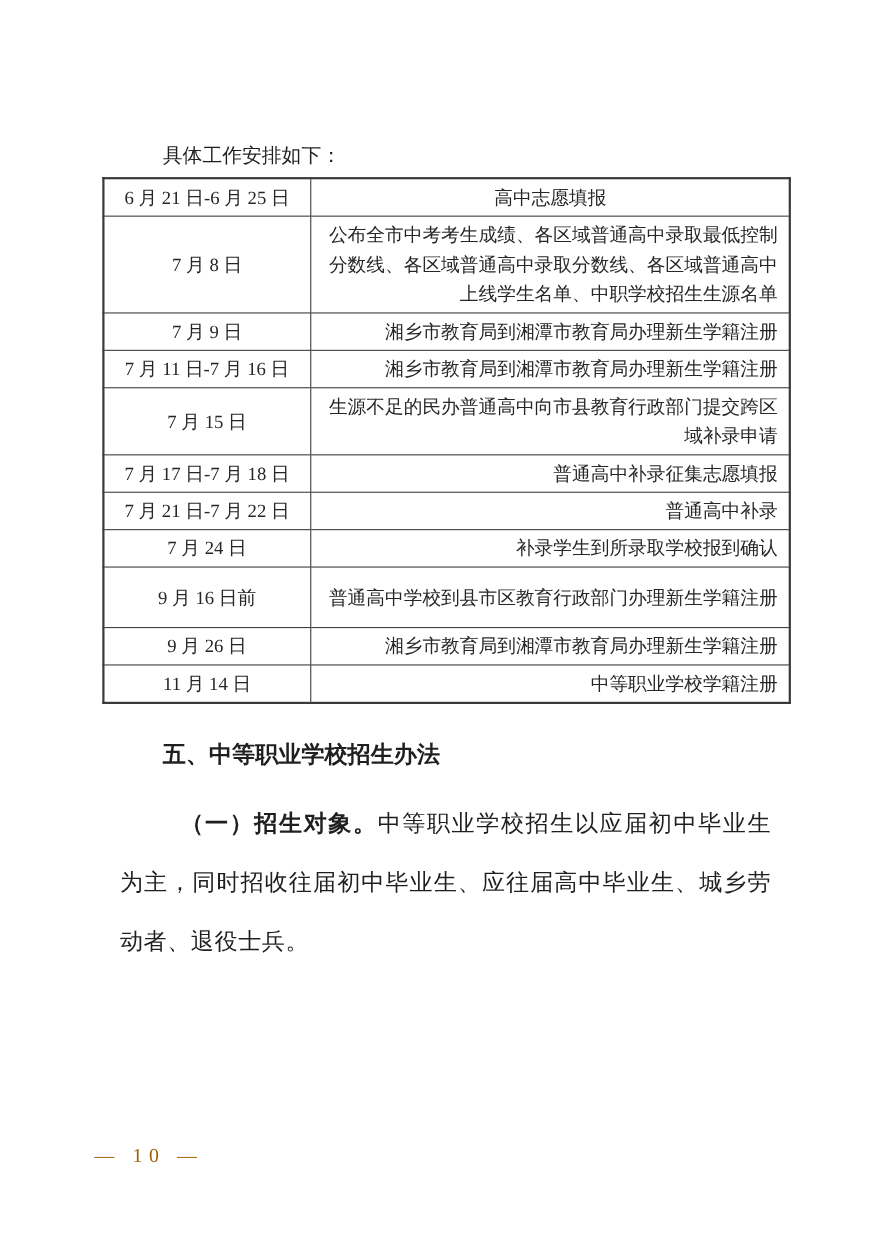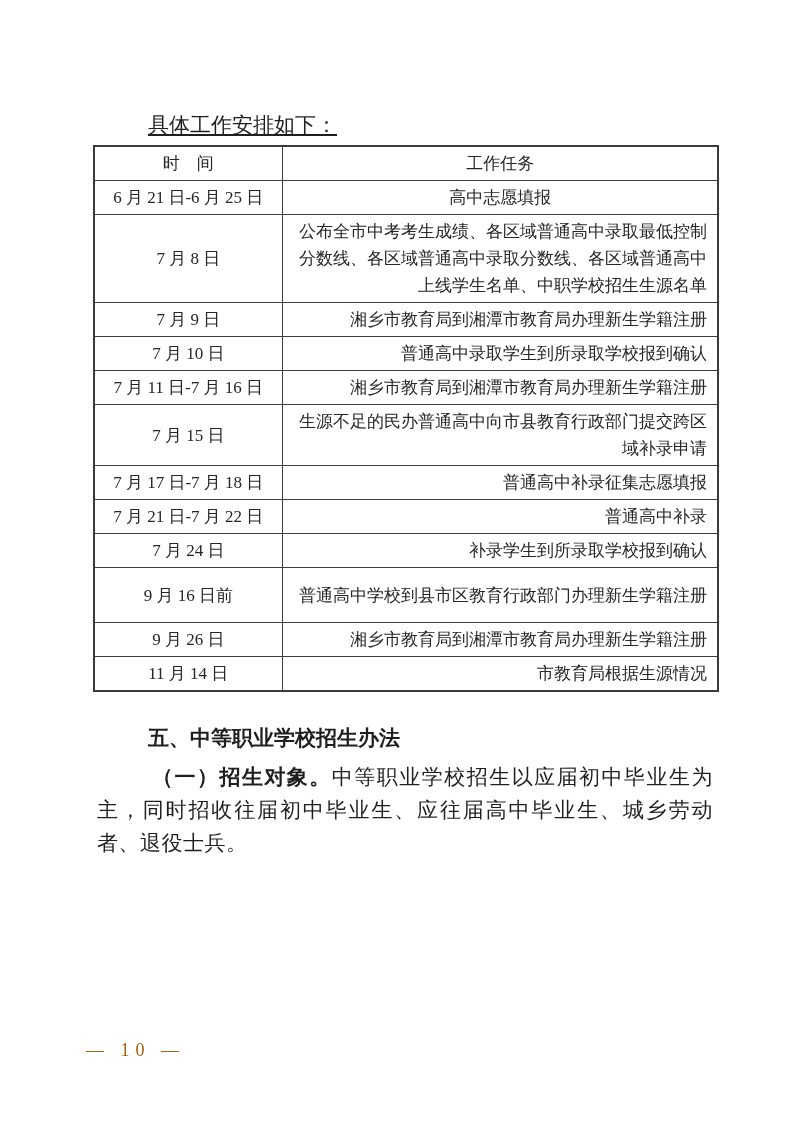--- a/index.html
+++ b/index.html
@@ -10,24 +10,23 @@
     color: #1f1f1f;
     position: relative;
     overflow: hidden;
   }
   .page {
     position: relative;
     width: 793px; height: 1122px;
     padding: 110px 76px 0 93px;
   }
   .intro-line {
-    font-size: 21px;
+    font-size: 18px;
     line-height: 30px;
-    margin: 0 0 5px 55px;
-    text-decoration: underline;
+    margin: 16px 0 5px 55px;
   }
   table.schedule {
     width: 624px;
     border-collapse: collapse;
     border: 2px solid #3a3a3a;
     table-layout: fixed;
   }
   table.schedule td, table.schedule th {
     border: 1px solid #3f3f3f;
     font-size: 17px;
@@ -48,24 +47,24 @@
   }
   td.task.center, th.task.center { text-align: center; }
   .section-heading {
     margin: 28px 0 0 55px;
     font-size: 21px;
     font-weight: bold;
     line-height: 37px;
   }
   .para {
     font-size: 21px;
-    line-height: 33px;
+    line-height: 54px;
     text-align: justify;
     text-indent: 55px;
-    margin: 4px;
+    margin: 16px;
     letter-spacing: 0.5px;
   }
   .para .lead { font-weight: bold; }
   .page-footer {
     position: absolute;
     left: 86px;
     top: 1040px;
     font-size: 18px;
     color: #a16207;
     letter-spacing: 6px;
@@ -77,39 +76,31 @@
 <div class="page">
 
   <div class="intro-line">具体工作安排如下：</div>
 
   <table class="schedule">
     <colgroup>
         <col class="c-time">
         <col class="c-task">
       </colgroup>
     <tbody>
-      <tr style="height:30px">
-        <th class="time">时　间</th>
-        <th class="task center">工作任务</th>
-      </tr>
       <tr style="height:31px">
         <td class="time">6 月 21 日-6 月 25 日</td>
         <td class="task center">高中志愿填报</td>
       </tr>
       <tr style="height:87px">
         <td class="time">7 月 8 日</td>
         <td class="task">公布全市中考考生成绩、各区域普通高中录取最低控制分数线、各区域普通高中录取分数线、各区域普通高中上线学生名单、中职学校招生生源名单</td>
       </tr>
       <tr style="height:30px">
         <td class="time">7 月 9 日</td>
         <td class="task">湘乡市教育局到湘潭市教育局办理新生学籍注册</td>
-      </tr>
-      <tr style="height:32px">
-        <td class="time">7 月 10 日</td>
-        <td class="task">普通高中录取学生到所录取学校报到确认</td>
       </tr>
       <tr style="height:31px">
         <td class="time">7 月 11 日-7 月 16 日</td>
         <td class="task">湘乡市教育局到湘潭市教育局办理新生学籍注册</td>
       </tr>
       <tr style="height:59px">
         <td class="time">7 月 15 日</td>
         <td class="task">生源不足的民办普通高中向市县教育行政部门提交跨区域补录申请</td>
       </tr>
       <tr style="height:30px">
@@ -127,21 +118,21 @@
       <tr style="height:55px">
         <td class="time">9 月 16 日前</td>
         <td class="task">普通高中学校到县市区教育行政部门办理新生学籍注册</td>
       </tr>
       <tr style="height:31px">
         <td class="time">9 月 26 日</td>
         <td class="task">湘乡市教育局到湘潭市教育局办理新生学籍注册</td>
       </tr>
       <tr style="height:30px">
         <td class="time">11 月 14 日</td>
-        <td class="task">市教育局根据生源情况</td>
+        <td class="task">中等职业学校学籍注册</td>
       </tr>
     </tbody>
   </table>
 
   <div class="section-heading">五、中等职业学校招生办法</div>
 
   <p class="para"><span class="lead">（一）招生对象。</span><span>中等职业学校招生以应届初中毕业生为主，同时招收往届初中毕业生、应往届高中毕业生、城乡劳动者、退役士兵。</span></p>
 
 
   <div class="page-footer">— 10 —</div>

